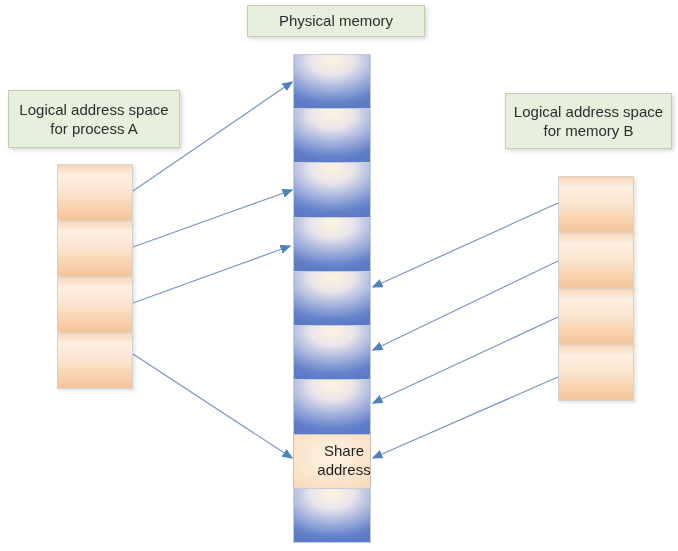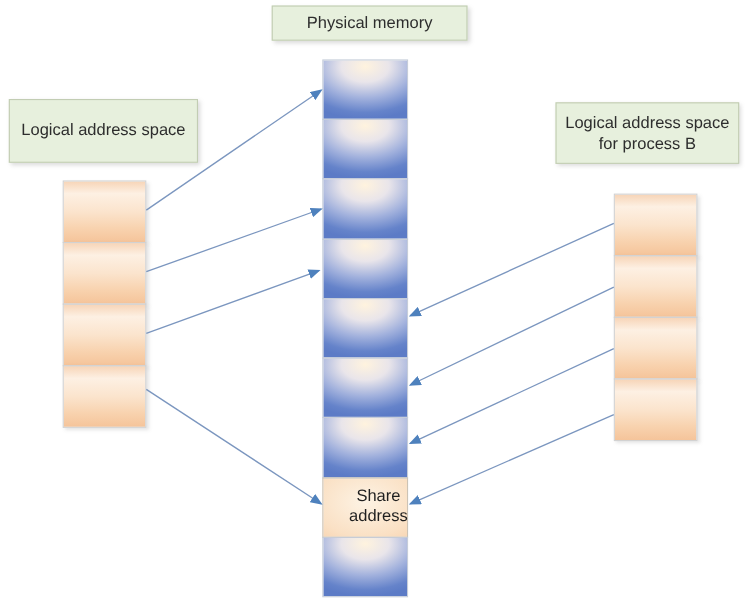--- a/index.html
+++ b/index.html
@@ -55,25 +55,26 @@
 <body>
 
 <div id="canvas" style="--label-bg: #e7f0dd; --label-border: #c2cdb3;">
 
   <div class="green-label" id="physical-label">
     <span>Physical memory</span>
   </div>
 
   <div class="green-label" id="process-a-label">
     <span>Logical address space</span>
+    <span>for process A</span>
   </div>
 
   <div class="green-label" id="process-b-label">
     <span>Logical address space</span>
-    <span>for process B</span>
+    <span>for memory B</span>
   </div>
 
   <div class="page-col" id="col-a">
       <div class="page-block"></div>
       <div class="page-block"></div>
       <div class="page-block"></div>
       <div class="page-block"></div>
     </div>
 
   <div id="physical-col">

